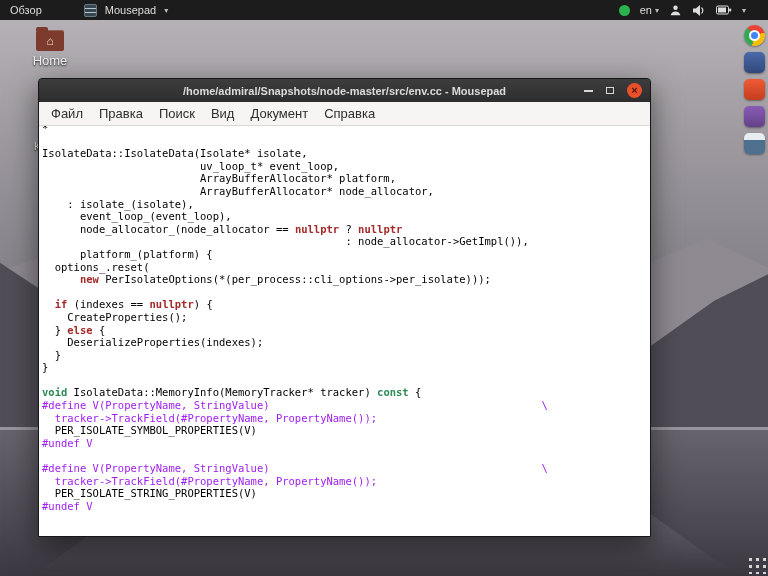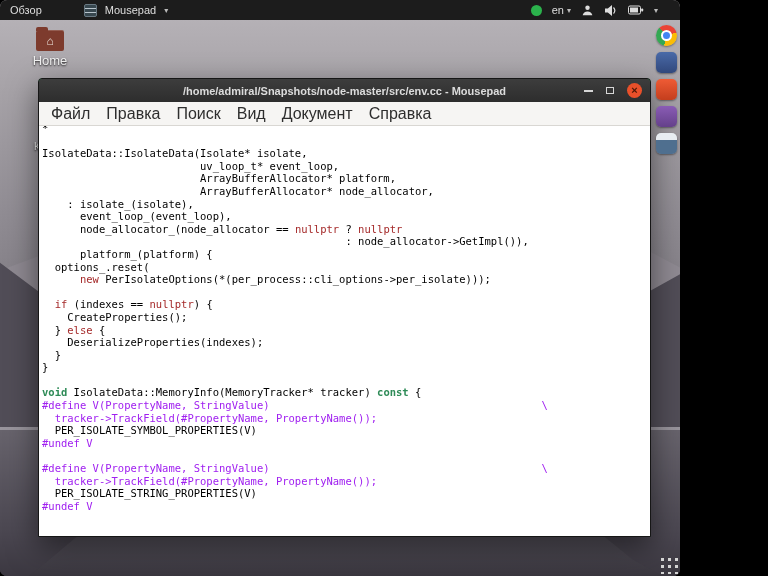--- a/index.html
+++ b/index.html
@@ -1,17 +1,17 @@
 <!DOCTYPE html>
 <html style="--kw: #a52a2a; --type: #2e8b57; --preproc: #a020f0; --string: #ff00ff; --close: #e9502a; --panel: #1c1c1c; --accent_green: #2bb24c;"><head>
 <meta charset="utf-8">
 <style>
   html,body{margin:0;padding:0;}
   body{width:768px;height:576px;overflow:hidden;font-family:"Liberation Sans",sans-serif;background:#000;}
-  .screen{position:relative;width:680px;height:576px;overflow:hidden;border-radius:7px;}
+  .screen{position:relative;width:768px;height:576px;overflow:hidden;}
 
   
   .wallpaper{position:absolute;inset:0;
     background:linear-gradient(180deg,#b9b5ba 0%,#a6a2a7 16%,#918d94 36%,#807c83 54%,#6c6870 72%,#4c4951 100%);}
   .ridge-far{position:absolute;left:0;right:0;top:140px;height:290px;background:#8f8a92;
     clip-path:polygon(0 45%,8% 38%,18% 50%,28% 36%,38% 55%,50% 30%,60% 48%,70% 28%,82% 45%,92% 34%,100% 44%,100% 100%,0 100%);}
   .ridge-near{position:absolute;left:0;right:0;top:240px;height:190px;background:#514d57;
     clip-path:polygon(0 12%,6% 28%,14% 52%,24% 78%,33% 100%,67% 100%,75% 82%,85% 55%,93% 32%,100% 18%,100% 100%,0 100%);}
   .water{position:absolute;left:0;right:0;top:430px;bottom:0;
     background:linear-gradient(180deg,#928e96 0%,#7b7780 28%,#5a5660 68%,#39363e 100%);}
@@ -63,27 +63,27 @@
   .titlebar{height:23px;flex:0 0 23px;background:linear-gradient(180deg,#3d3d3d,#2d2d2d);
     border-radius:3px 3px 0 0;position:relative;display:flex;align-items:center;padding:0 8px;}
   .title{position:absolute;left:50%;transform:translateX(-50%);color:#dcdcdc;font-weight:bold;
     font-size:11px;white-space:nowrap;}
   .controls{margin-left:auto;display:flex;align-items:center;gap:13px;z-index:2;}
   .btn-min{width:9px;height:2px;background:#d6d6d6;}
   .btn-max{width:8px;height:7px;border:1px solid #d6d6d6;box-sizing:border-box;}
   .btn-close{width:15px;height:15px;border-radius:50%;background:var(--close,#e9502a);color:#4e1706;
     display:flex;align-items:center;justify-content:center;font-size:11px;line-height:1;font-weight:bold;}
   .menubar{height:23px;flex:0 0 23px;background:#f6f5f3;border-bottom:1px solid #d9d7d3;
-    display:flex;align-items:center;font-size:16px;color:#2e2e2e;padding-left:4px;}
+    display:flex;align-items:center;font-size:13px;color:#2e2e2e;padding-left:4px;}
   .menu-item{padding:3px 8px;}
   .editor{flex:1 1 auto;background:#fff;overflow:hidden;position:relative;}
   #code-lines{font-family:"DejaVu Sans Mono",monospace;font-size:10.5px;line-height:12.6px;
     margin-top:-4px;padding-left:3px;color:#000;}
   .code-line{height:12.6px;white-space:pre;}
-  .c-k{color:var(--kw,#a52a2a);font-weight:normal;}
+  .c-k{color:var(--kw,#a52a2a);font-weight:bold;}
   .c-t{color:var(--type,#2e8b57);font-weight:bold;}
   .c-p{color:var(--preproc,#a020f0);}
 </style>
 </head>
 <body>
 
 <div class="screen">
 
   <div class="wallpaper">
     <div class="ridge-far"></div>

